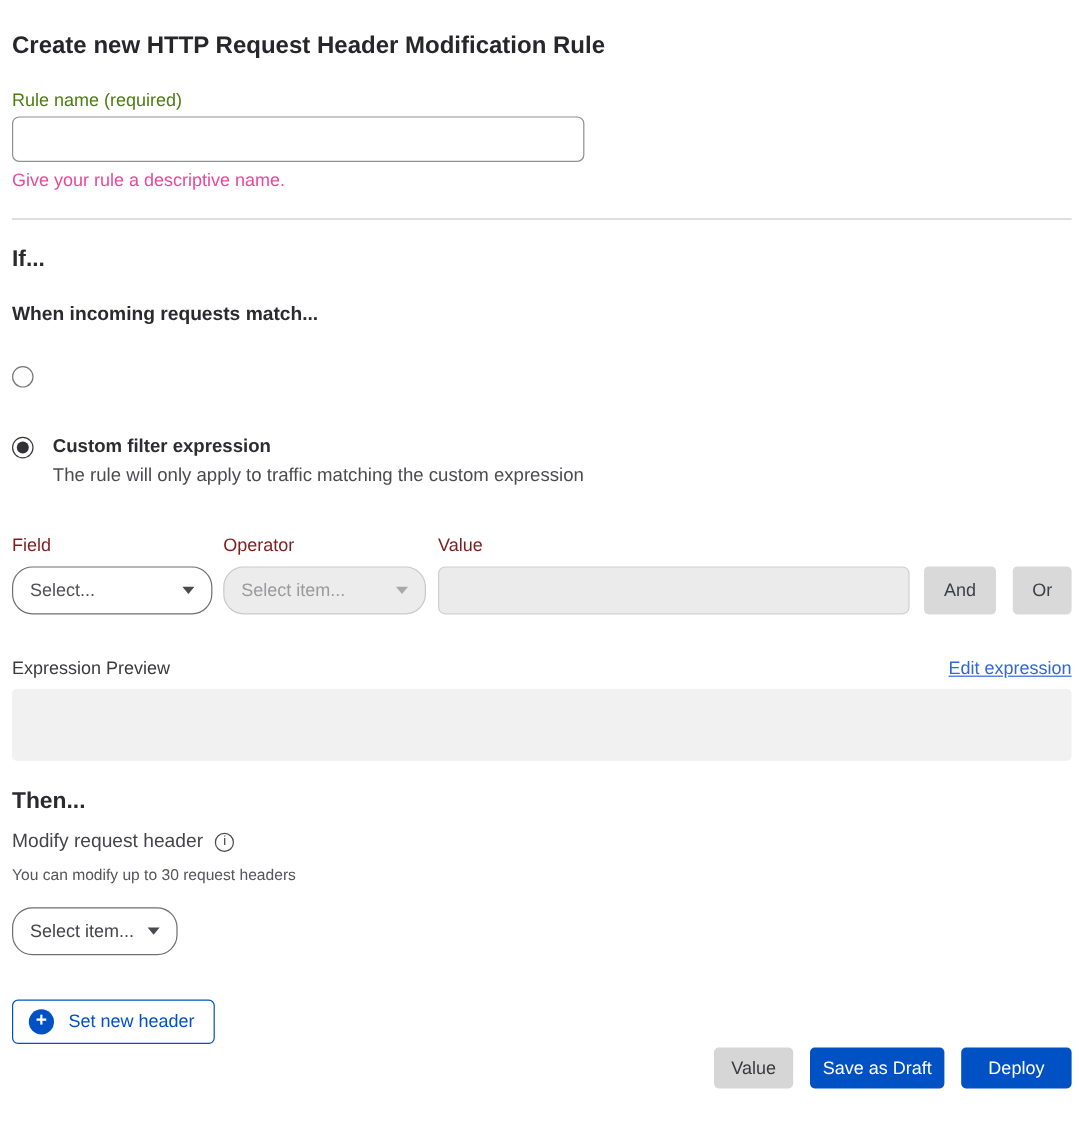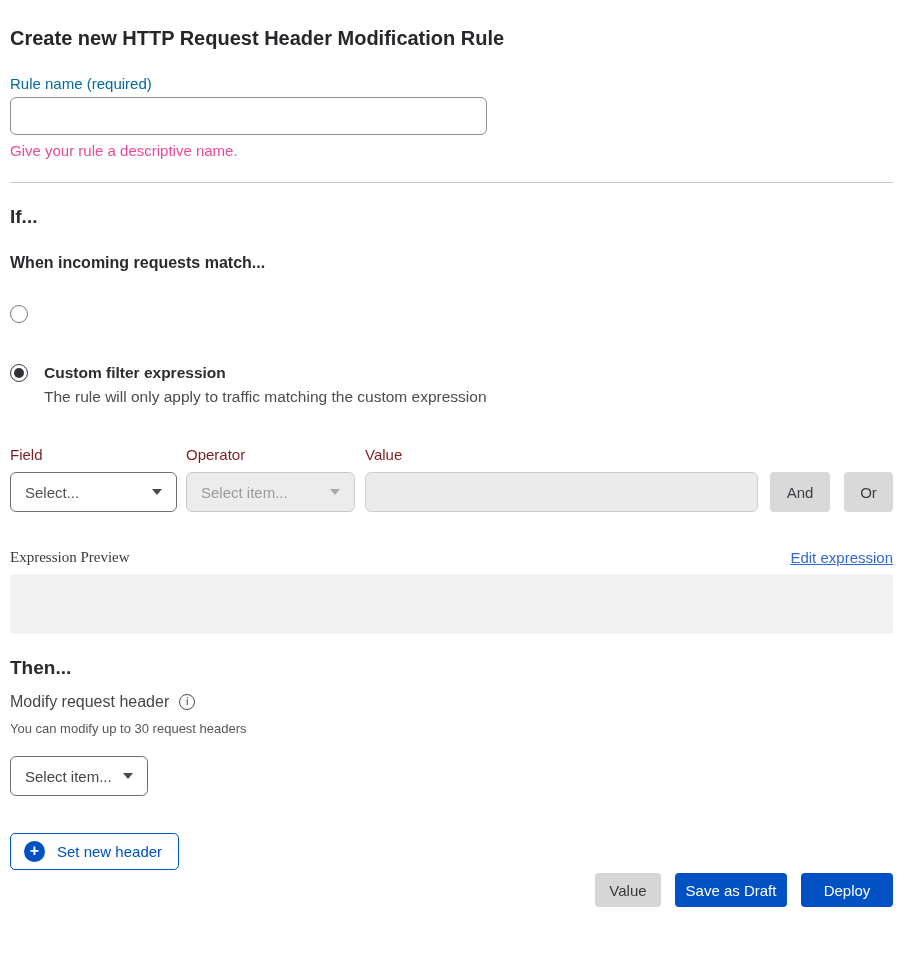--- a/index.html
+++ b/index.html
@@ -11,21 +11,21 @@
   }
   .container { padding: 25px 6px 0 10px; }
 
   .page-title {
     font-size: 20px;
     font-weight: 700;
     line-height: 26px;
     color: #27272b;
   }
 
-  .field-label { font-size: 15px; line-height: 19px; color: #0369a1; margin-top: 23px; }
+  .field-label { font-size: 15px; line-height: 19px; color: #4d7c0f; margin-top: 23px; }
   .rule-name-input {
     margin-top: 4px;
     width: 477px; height: 38px;
     border: 1px solid #8f8f94;
     border-radius: 6px;
     background: #fff;
     font-size: 15px;
     padding: 0 12px;
     font-family: "Liberation Sans", sans-serif;
     outline: none;
@@ -56,21 +56,21 @@
   .radio-label { font-size: 15.5px; font-weight: 700; line-height: 20px; color: #2d2d31; }
   .radio-desc { font-size: 15.5px; line-height: 20px; color: #4c4c50; margin-top: 4px; }
 
   .builder-labels { display: flex; margin-top: 38px; font-size: 15px; line-height: 19px; color: #7f1d1d; }
   .builder-labels .lbl-field { width: 176px; }
   .builder-labels .lbl-operator { width: 179px; }
 
   .builder-row { display: flex; margin-top: 8px; align-items: center; }
   .select-control {
     height: 40px;
-    border-radius: 6px;
+    border-radius: 17px;
     display: flex; align-items: center; justify-content: space-between;
     padding: 0 14px;
     font-size: 15px;
     cursor: pointer;
     background: #fff;
   }
   .field-select { width: 167px; border: 1px solid #6f6f73; color: #515155; margin-right: 9px; }
   .operator-select { width: 169px; background: #ececec; border: 1px solid #c9c9cc; color: #9b9b9e; margin-right: 10px; cursor: default; }
   .value-input {
     width: 393px; height: 40px;
@@ -97,21 +97,21 @@
     border-radius: 4px;
     font-size: 15px;
     color: #3c3f44;
     font-family: "Liberation Sans", sans-serif;
     cursor: pointer;
   }
   .and-btn { width: 60px; }
   .or-btn { width: 49px; margin-left: 14px; }
 
   .preview-row { display: flex; justify-content: space-between; align-items: flex-end; margin-top: 36px; width: 883px; }
-  .preview-label { font-size: 15px; line-height: 19px; color: #3b3b3f; font-family: Liberation Serif, serif; }
+  .preview-label { font-size: 15px; line-height: 19px; color: #3b3b3f; }
   .edit-link { font-size: 15px; line-height: 19px; color: #3168d5; text-decoration: underline; cursor: pointer; }
   .preview-box { margin-top: 7px; width: 883px; height: 60px; background: #f1f1f1; border-radius: 4px; font-size: 14px; color: #55555b; padding: 10px 12px; }
 
   .modify-label-row { margin-top: 11px; display: flex; align-items: center; gap: 10px; font-size: 16px; line-height: 21px; color: #46464a; }
   .info-icon {
     width: 16px; height: 16px;
     border: 1px solid #4a4a4e;
     border-radius: 50%;
     display: inline-flex; align-items: center; justify-content: center;
     font-size: 11px; color: #3c3c40;

